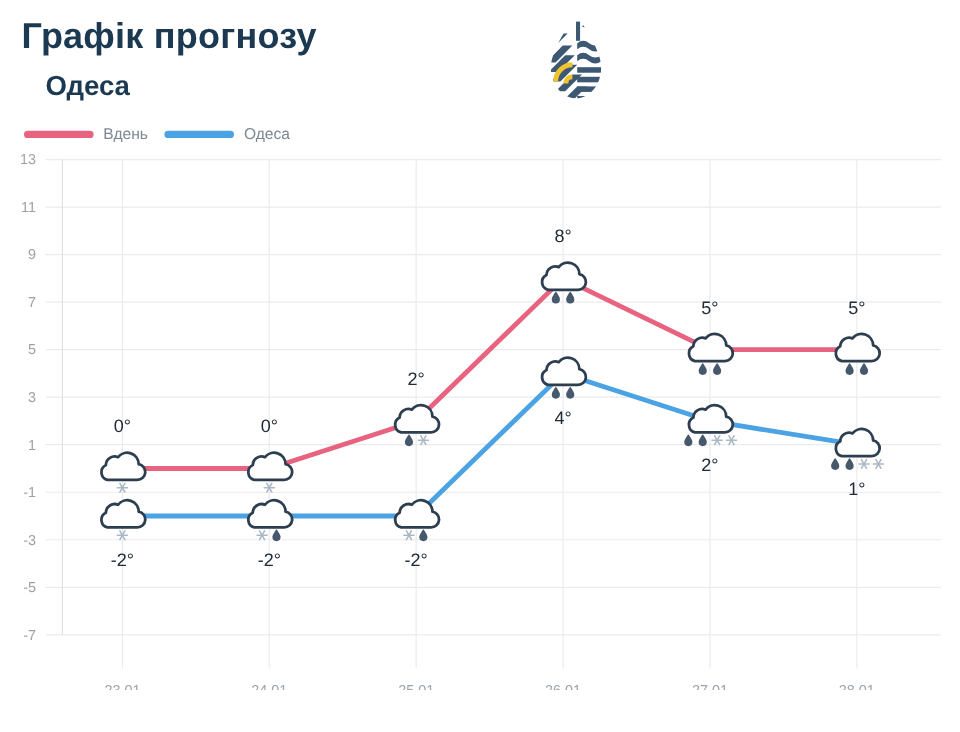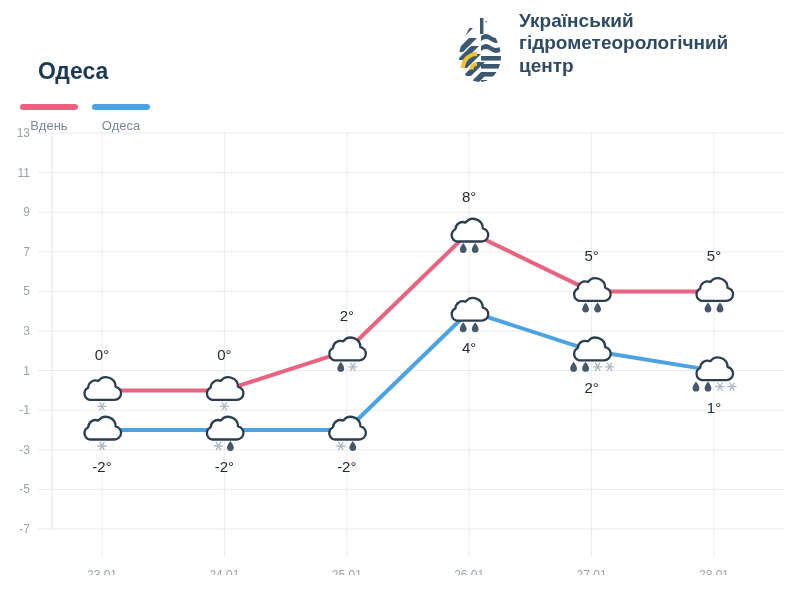--- a/index.html
+++ b/index.html
@@ -9,38 +9,39 @@
   
   .title{position:absolute;left:18px;top:14px;font-size:30px;font-weight:700;color:#1b3a52;letter-spacing:.2px;}
   .subtitle{position:absolute;left:18px;top:58px;font-size:23px;font-weight:700;color:#1b3a52;margin-left:20px;}
 
   .logo-wrap{position:absolute;left:455px;top:10px;display:flex;align-items:flex-start;gap:14px;}
   .logo-mark{width:50px;height:76px;flex:none;}
   .logo-text{font-size:19px;font-weight:700;color:#2f4b63;line-height:1.18;white-space:nowrap;}
 
   
   .legend{position:absolute;left:20px;top:104px;display:flex;align-items:center;gap:14px;}
-  .legend-item{display:flex;align-items:center;gap:8px;flex-direction:column;}
+  .legend-item{display:flex;align-items:center;gap:8px;}
   .legend-swatch{width:58px;height:6px;border-radius:3px;display:block;}
   .legend-label{font-size:13px;color:#7d8894;}
 
   
   .chart{position:absolute;left:0;top:125px;width:800px;height:450px;}
   .chart svg{display:block;}
   .tick-y{font-size:12px;fill:#9aa3ab;text-anchor:end;font-family:"Liberation Sans",sans-serif;}
   .tick-x{font-size:12px;fill:#9aa3ab;text-anchor:middle;font-family:"Liberation Sans",sans-serif;}
   .val-label{font-size:15px;fill:#202b36;text-anchor:middle;font-family:"Liberation Sans",sans-serif;}
   .grid{stroke:#e9ebed;stroke-width:1;}
   .axis-line{stroke:#dfe2e5;stroke-width:1;}
 </style>
 </head>
 <body>
 
 <div id="root">
 
+  <div class="title">Графік прогнозу</div>
   <div class="subtitle">Одеса</div>
 
   <div class="logo-wrap">
     <svg class="logo-mark" viewBox="0 0 50 76">
       <defs>
         <clipPath id="drop">
           <path d="M25 2 C25 2 46 30 46 46 C46 61 36 72 25 72 C14 72 4 61 4 46 C4 30 25 2 25 2 Z"></path>
         </clipPath>
       </defs>
       <g clip-path="url(#drop)">
@@ -63,25 +64,20 @@
           <rect x="26" y="54" width="22" height="4.6"></rect>
           <rect x="26" y="62" width="22" height="4.6"></rect>
           <rect x="26" y="70" width="22" height="4.6"></rect>
         </g>
         <g fill="none" stroke="#f0c330" stroke-width="4.2" stroke-linecap="butt">
           <path d="M22 44 A14 14 0 0 0 8 58"></path>
           <path d="M22 54 A5.5 5.5 0 0 0 16.5 59.5"></path>
         </g>
       </g>
     </svg>
-    <div class="logo-text">
-      <div>Український</div>
-      <div>гідрометеорологічний</div>
-      <div>центр</div>
-    </div>
   </div>
 
   <div class="legend">
     <div class="legend-item">
       <span class="legend-swatch" style="background:#e8637f"></span>
       <span class="legend-label">Вдень</span>
     </div>
     <div class="legend-item">
       <span class="legend-swatch" style="background:#4ba3e3"></span>
       <span class="legend-label">Одеса</span>

